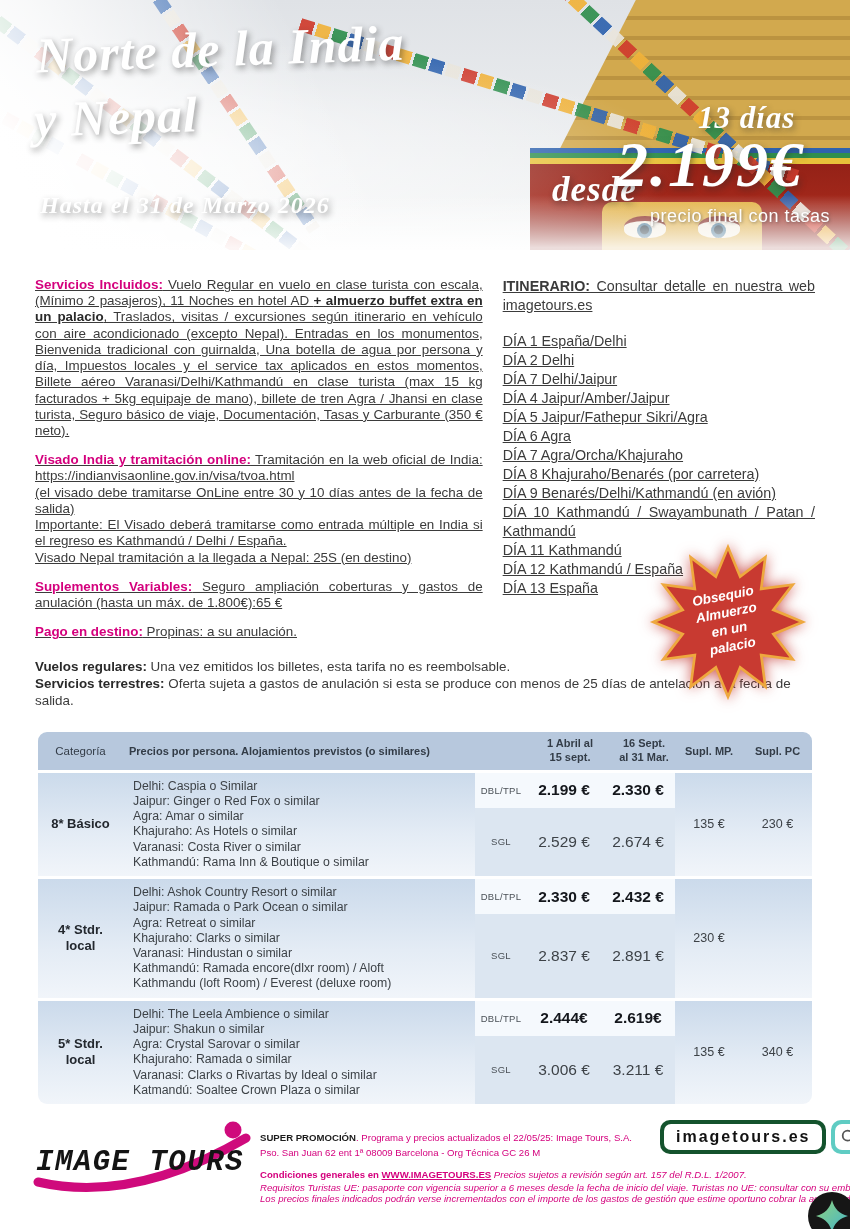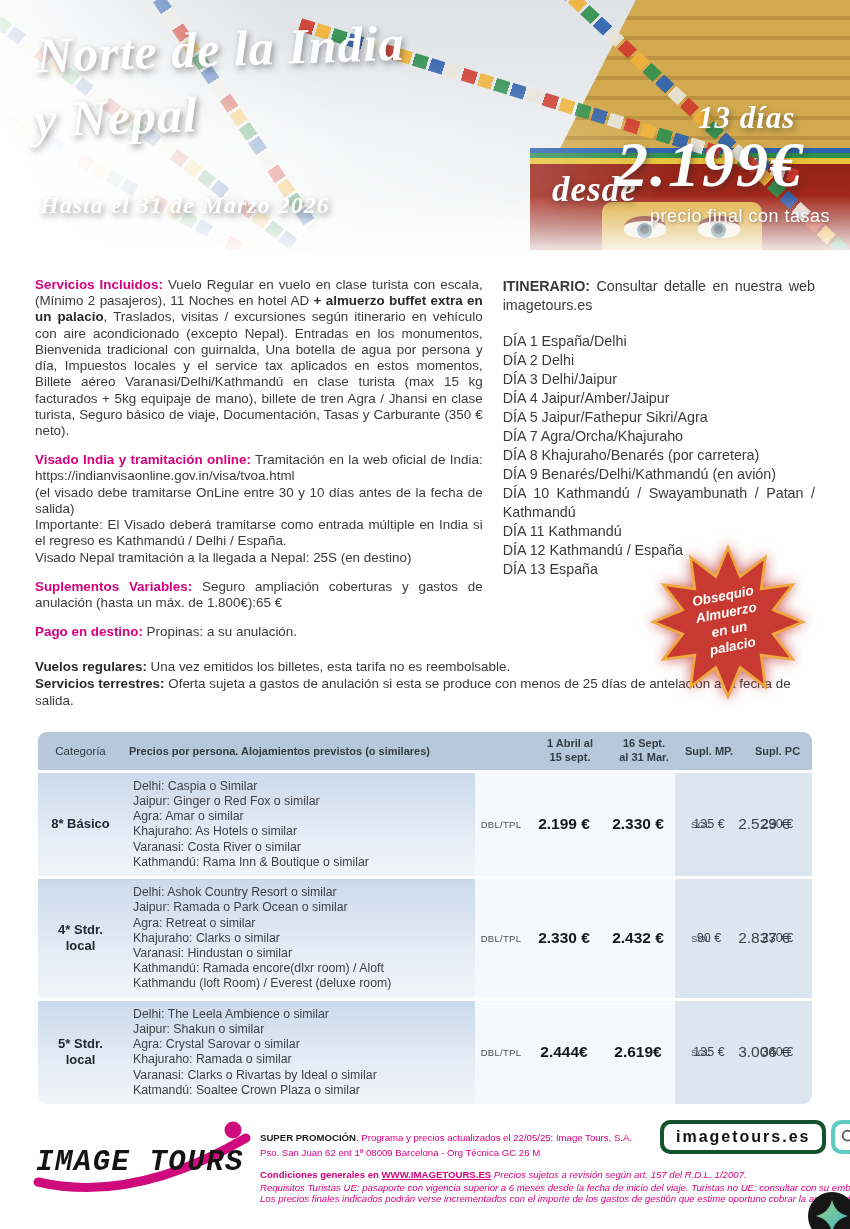--- a/index.html
+++ b/index.html
@@ -35,21 +35,21 @@
   .hero-title1 { left:36px; top:20px; font-size:50px; transform:rotate(-2deg); }
   .hero-title2 { left:34px; top:88px; font-size:50px; transform:rotate(-2deg); }
   .hero-validity { left:40px; top:192px; font-size:24px; }
   .hero-days { left:698px; top:100px; font-size:31px; }
   .hero-desde { left:552px; top:170px; font-size:35px; }
   .hero-price { left:616px; top:128px; font-size:64px; letter-spacing:2px; }
   .hero-note { position:absolute; left:650px; top:206px; font-size:18px; color:#fdfdfd; text-shadow:1px 1px 3px rgba(60,60,60,.5); letter-spacing:.5px; }
 
   
   .main { padding:27px 35px 0 35px; color:#3b3b3b; }
-  .cols { display:flex; gap:20px; min-height:374px; align-items:flex-start; }
+  .cols { display:flex; gap:20px; min-height:374px; align-items:flex-start;text-decoration:underline; }
   .col-left { width:450px; font-size:13.4px; line-height:1.21; text-align:justify; }
   .col-right { width:314px; font-size:14.3px; line-height:1.33; text-align:justify; }
   .pinklbl { color:#d4007d; font-weight:bold; }
   .blk { margin-bottom:13px; }
   .preline { white-space:pre-line; }
   .boldseg { font-weight:bold; color:#2a2a2a; }
   .itin-days { margin-top:17px; }
   .fullwide { margin-top:6px; font-size:13.4px; line-height:1.25; }
   .fullwide b { color:#2a2a2a; }
 
@@ -65,21 +65,21 @@
   .t-head { display:grid; grid-template-columns:85px 352px 200px 68px 69px; background:#b7c8dd; color:#333c47;
     font-weight:bold; font-size:11px; align-items:center; min-height:38px; }
   .t-head > div { padding:4px 6px; }
   .th-cat { text-align:center; font-weight:normal; font-size:11.5px; }
   .th-period { text-align:center; white-space:pre-line; line-height:1.25; }
   .th-supl { text-align:center; }
   .t-row { display:grid; grid-template-columns:85px 352px 200px 68px 69px; border-top:3px solid #fff;
     background:linear-gradient(180deg,#cbdaeb 0%,#e4ecf5 60%,#f1f5fa 100%); }
   .td-cat { display:flex; align-items:center; justify-content:center; text-align:center; font-weight:bold; font-size:13px; color:#23282e; white-space:pre-line; line-height:1.25; }
   .td-hotels { padding:6px 10px; line-height:1.24; white-space:pre-line; }
-  .td-prices { display:flex; flex-direction:row; }
+  .td-prices { display:flex; flex-direction:column; }
   .price-sub { display:grid; grid-template-columns:52px 74px 74px; align-items:center; }
   .price-sub.dbl { background:#f5f9fd; min-height:35px; }
   .price-sub.sgl { background:#dce6f1; flex:1; }
   .p-lbl { font-size:9.5px; color:#4a5056; text-align:center; letter-spacing:.3px; }
   .p-val { text-align:center; font-size:15.5px; }
   .dbl .p-val { font-weight:bold; color:#14171c; }
   .td-supl { display:flex; align-items:center; justify-content:center; font-size:12.5px; }
 
   
   .footer { position:absolute; left:0; top:1102px; width:850px; height:127px; }
@@ -144,23 +144,24 @@
 Importante: El Visado deberá tramitarse como entrada múltiple en India si el regreso es Kathmandú / Delhi / España.
 Visado Nepal tramitación a la llegada a Nepal: 25S (en destino)</span></p>
         <p class="blk"><span class="pinklbl">Suplementos Variables:</span><span> Seguro ampliación coberturas y gastos de anulación (hasta un máx. de 1.800€):65 €</span></p>
         <p class="blk"><span class="pinklbl">Pago en destino:</span><span> Propinas: a su anulación.</span></p>
       </div>
       <div class="col-right">
         <p><b>ITINERARIO:</b><span> Consultar detalle en nuestra web imagetours.es</span></p>
         <div class="itin-days">
           <div>DÍA 1 España/Delhi</div>
           <div>DÍA 2 Delhi</div>
-          <div>DÍA 3 Delhi/Jaipur</div>
+          <div>DÍA 7 Delhi/Jaipur</div>
           <div>DÍA 4 Jaipur/Amber/Jaipur</div>
           <div>DÍA 5 Jaipur/Fathepur Sikri/Agra</div>
+          <div>DÍA 6 Agra</div>
           <div>DÍA 7 Agra/Orcha/Khajuraho</div>
           <div>DÍA 8 Khajuraho/Benarés (por carretera)</div>
           <div>DÍA 9 Benarés/Delhi/Kathmandú (en avión)</div>
           <div>DÍA 10 Kathmandú / Swayambunath / Patan / Kathmandú</div>
           <div>DÍA 11 Kathmandú</div>
           <div>DÍA 12 Kathmandú / España</div>
           <div>DÍA 13 España</div>
         </div>
       </div>
     </div>
@@ -224,21 +225,20 @@
             <span class="p-lbl">DBL/TPL</span>
             <span class="p-val">2.330 €</span>
             <span class="p-val">2.432 €</span>
           </div>
           <div class="price-sub sgl">
             <span class="p-lbl">SGL</span>
             <span class="p-val">2.837 €</span>
             <span class="p-val">2.891 €</span>
           </div>
         </div>
-        <div class="td-supl">90 €</div>
         <div class="td-supl">230 €</div>
       </div>
 
       <div class="t-row">
         <div class="td-cat">5* Stdr.
 local</div>
         <div class="td-hotels">Delhi: The Leela Ambience o similar
 Jaipur: Shakun o similar
 Agra: Crystal Sarovar o similar
 Khajuraho: Ramada o similar

